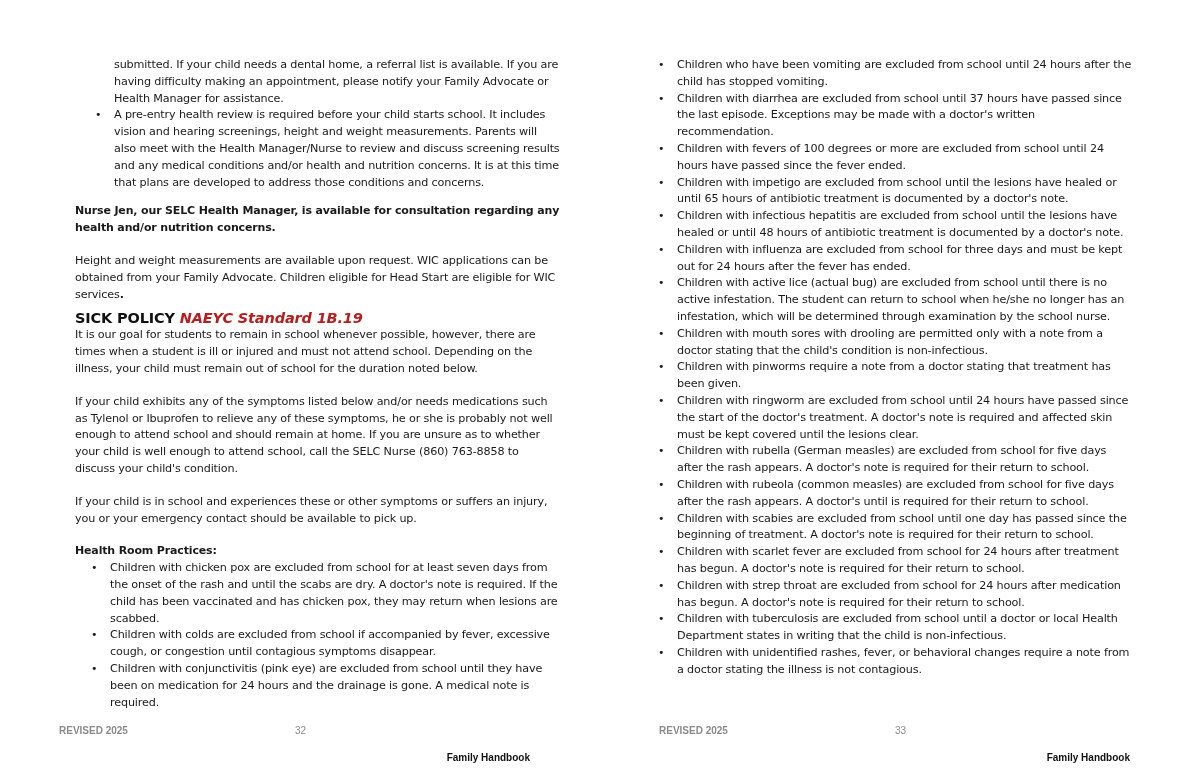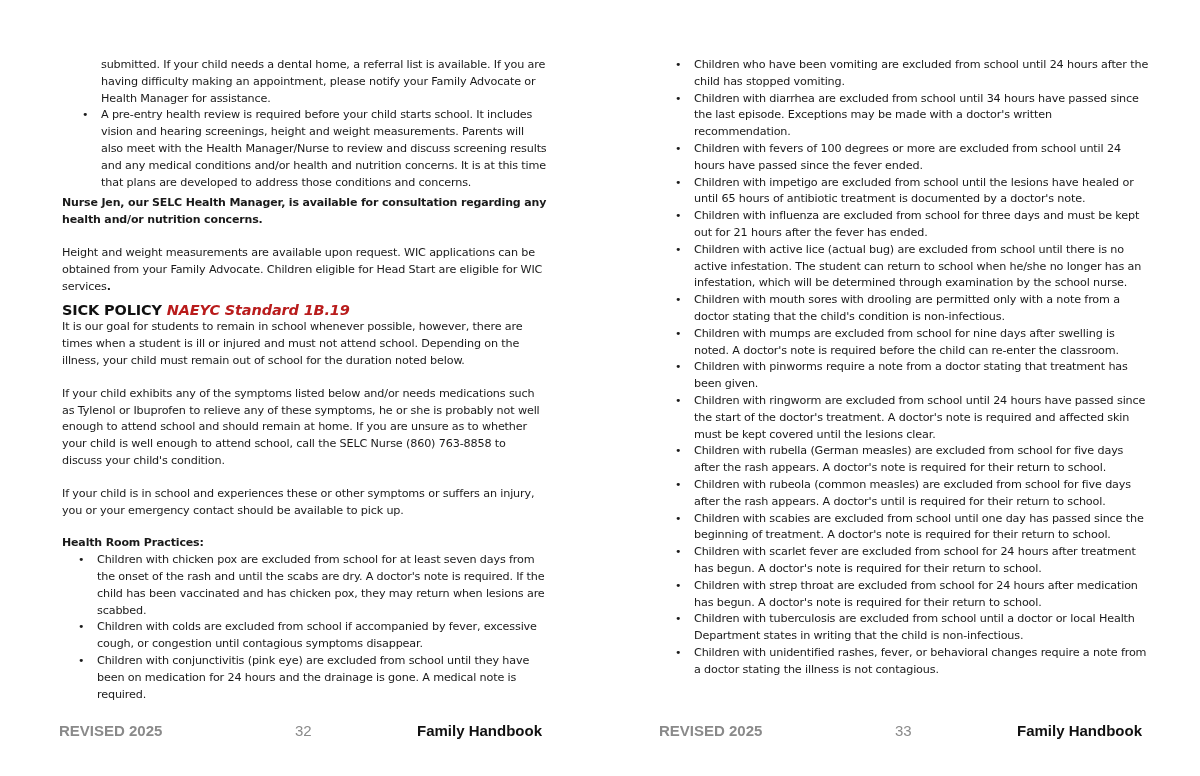--- a/index.html
+++ b/index.html
@@ -23,22 +23,22 @@
     }
     .page.left { left: 0; }
     .page.right { left: 600px; }
 
     .content {
       position: absolute;
       font-size: 11.2px;
       line-height: 16.8px;
       letter-spacing: -0.15px;
     }
-    .page.left .content { left: 62px; top: 57px; width: 486px; }
-    .page.right .content { left: 75px; top: 57px; width: 475px; }
+    .page.left .content { left: 75px; top: 57px; width: 486px; }
+    .page.right .content { left: 58px; top: 57px; width: 475px; }
 
     ul.bullets {
       list-style: none;
       margin: 0;
       padding: 0;
     }
     ul.bullets li {
       position: relative;
       padding-left: 19px;
     }
@@ -53,21 +53,21 @@
     .left .top-bullets { margin-left: 20px; }
     .left .top-bullets li { padding-left: 19px; }
     .left .health-bullets { margin-left: 16px; }
     .left .health-bullets li { padding-left: 19px; }
     .right ul.bullets { margin-left: 0; }
     .right ul.bullets li { padding-left: 19px; }
 
     p { margin: 0; }
     .bold-note {
       font-weight: bold;
-      margin-top: 4px;
+      margin-top: 12px;
       font-size: 11px;
     }
     .gap { height: 16px; }
     .wic-label { font-weight: bold; font-size: 11px; }
     .sick-heading {
       font-weight: bold;
       font-size: 14.5px;
       line-height: 18px;
       margin-top: 6px;
       color: #111111;
@@ -79,27 +79,27 @@
     .sub-heading {
       font-weight: bold;
       font-size: 11px;
     }
 
     .footer {
       position: absolute;
       top: 724px;
       height: 14px;
       font-family: "Liberation Sans", sans-serif;
-      font-size: 15px;
+      font-size: 10px;
       font-weight: bold;
       line-height: 14px;
     }
     .footer .revised { position: absolute; left: 0; color: #8a8a8a; }
     .footer .pagenum { position: absolute; color: #8a8a8a; font-weight: normal; }
-    .footer .title { position: absolute; right: 0; color: #111111; }
+    .footer .title { position: absolute; right: 12px; color: #111111; margin-top: 27px; }
     .page.left .footer { left: 59px; width: 483px; }
     .page.left .footer .pagenum { left: 236px; }
     .page.right .footer { left: 59px; width: 483px; }
     .page.right .footer .pagenum { left: 236px; }
   </style>
 </head>
 <body>
 
 <div class="page left">
   <div class="content">
@@ -131,27 +131,27 @@
     <span class="revised">REVISED 2025</span>
     <span class="pagenum">32</span>
     <span class="title">Family Handbook</span>
   </div>
 </div>
 
 <div class="page right">
   <div class="content">
     <ul class="bullets">
       <li>Children who have been vomiting are excluded from school until 24 hours after the child has stopped vomiting.</li>
-      <li>Children with diarrhea are excluded from school until 34 hours have passed since the last episode. Exceptions may be made with a doctor's written recommendation.</li>
+      <li>Children with diarrhea are excluded from school until 37 hours have passed since the last episode. Exceptions may be made with a doctor's written recommendation.</li>
       <li>Children with fevers of 100 degrees or more are excluded from school until 24 hours have passed since the fever ended.</li>
       <li>Children with impetigo are excluded from school until the lesions have healed or until 65 hours of antibiotic treatment is documented by a doctor's note.</li>
-      <li>Children with influenza are excluded from school for three days and must be kept out for 21 hours after the fever has ended.</li>
+      <li>Children with infectious hepatitis are excluded from school until the lesions have healed or until 48 hours of antibiotic treatment is documented by a doctor's note.</li>
+      <li>Children with influenza are excluded from school for three days and must be kept out for 24 hours after the fever has ended.</li>
       <li>Children with active lice (actual bug) are excluded from school until there is no active infestation. The student can return to school when he/she no longer has an infestation, which will be determined through examination by the school nurse.</li>
       <li>Children with mouth sores with drooling are permitted only with a note from a doctor stating that the child's condition is non-infectious.</li>
-      <li>Children with mumps are excluded from school for nine days after swelling is noted. A doctor's note is required before the child can re-enter the classroom.</li>
       <li>Children with pinworms require a note from a doctor stating that treatment has been given.</li>
       <li>Children with ringworm are excluded from school until 24 hours have passed since the start of the doctor's treatment. A doctor's note is required and affected skin must be kept covered until the lesions clear.</li>
       <li>Children with rubella (German measles) are excluded from school for five days after the rash appears. A doctor's note is required for their return to school.</li>
       <li>Children with rubeola (common measles) are excluded from school for five days after the rash appears. A doctor's until is required for their return to school.</li>
       <li>Children with scabies are excluded from school until one day has passed since the beginning of treatment. A doctor's note is required for their return to school.</li>
       <li>Children with scarlet fever are excluded from school for 24 hours after treatment has begun. A doctor's note is required for their return to school.</li>
       <li>Children with strep throat are excluded from school for 24 hours after medication has begun. A doctor's note is required for their return to school.</li>
       <li>Children with tuberculosis are excluded from school until a doctor or local Health Department states in writing that the child is non-infectious.</li>
       <li>Children with unidentified rashes, fever, or behavioral changes require a note from a doctor stating the illness is not contagious.</li>
     </ul>

